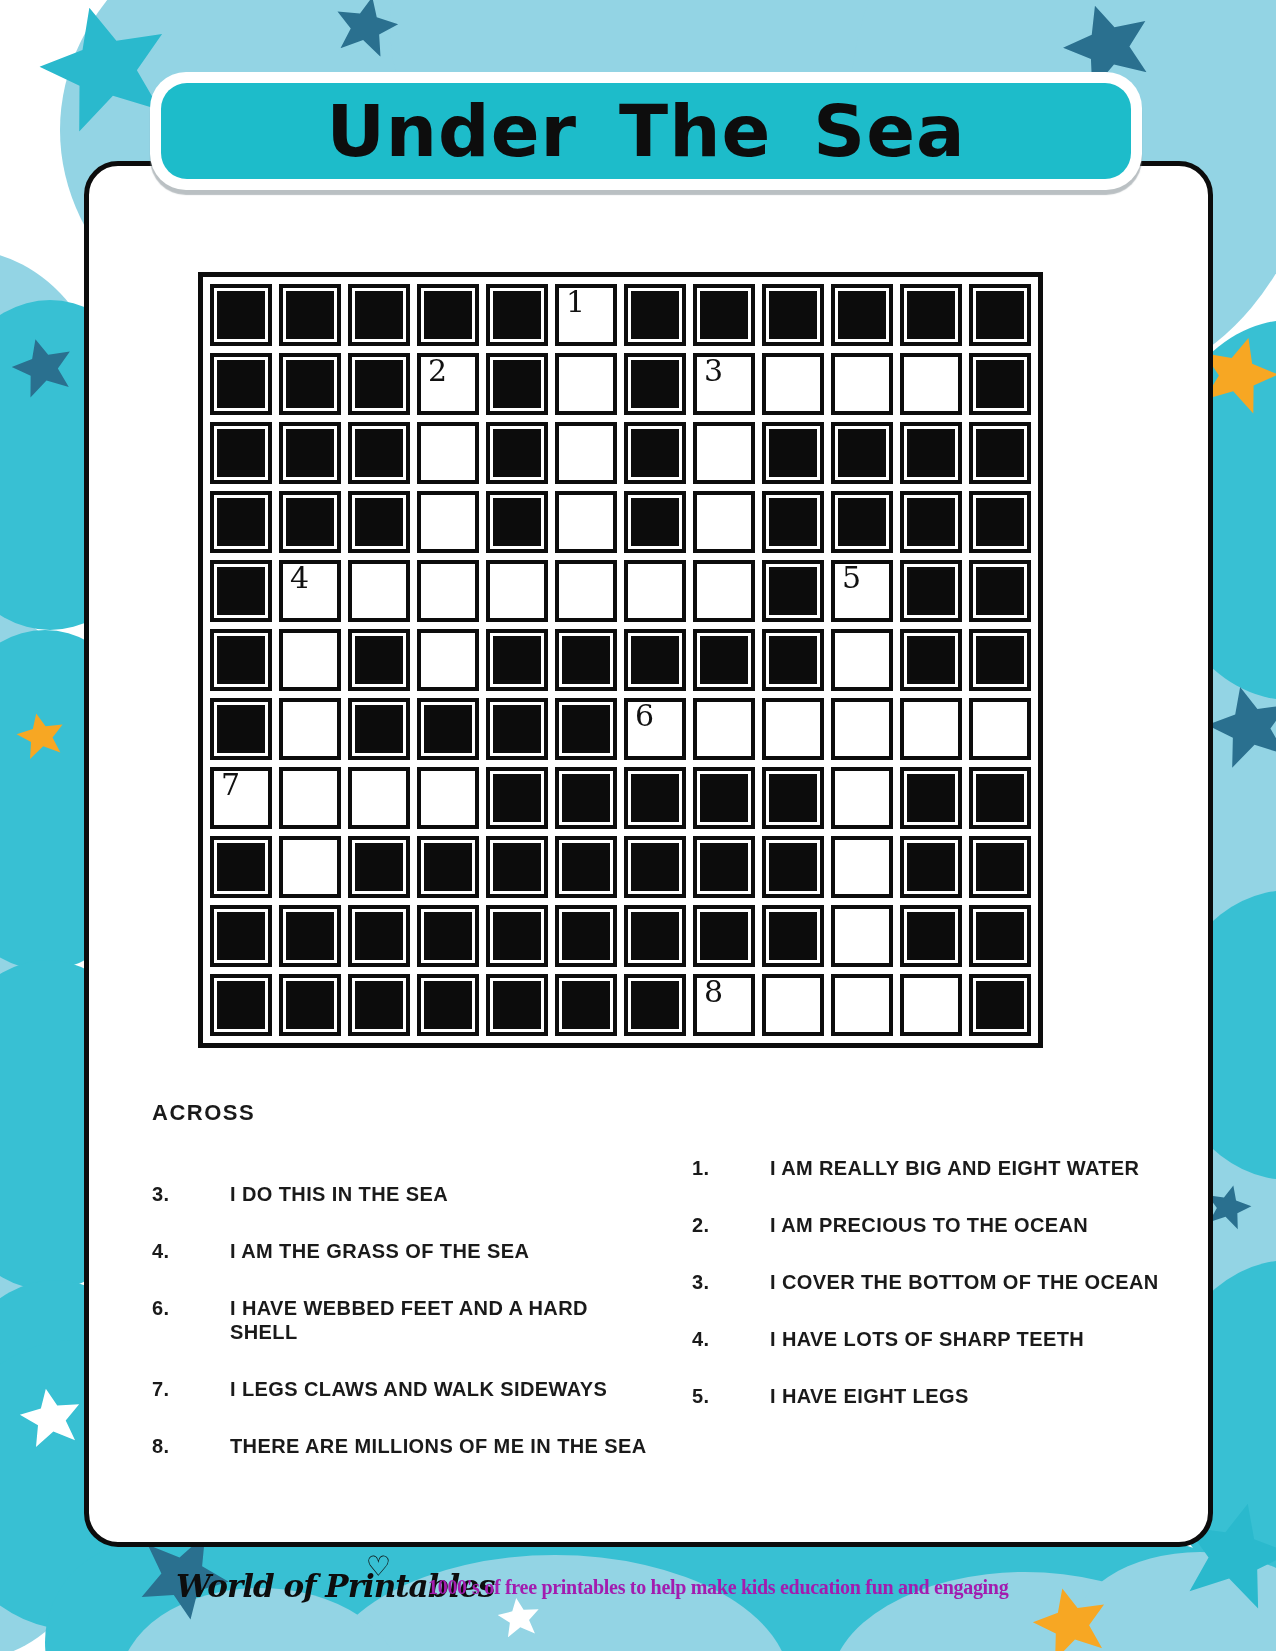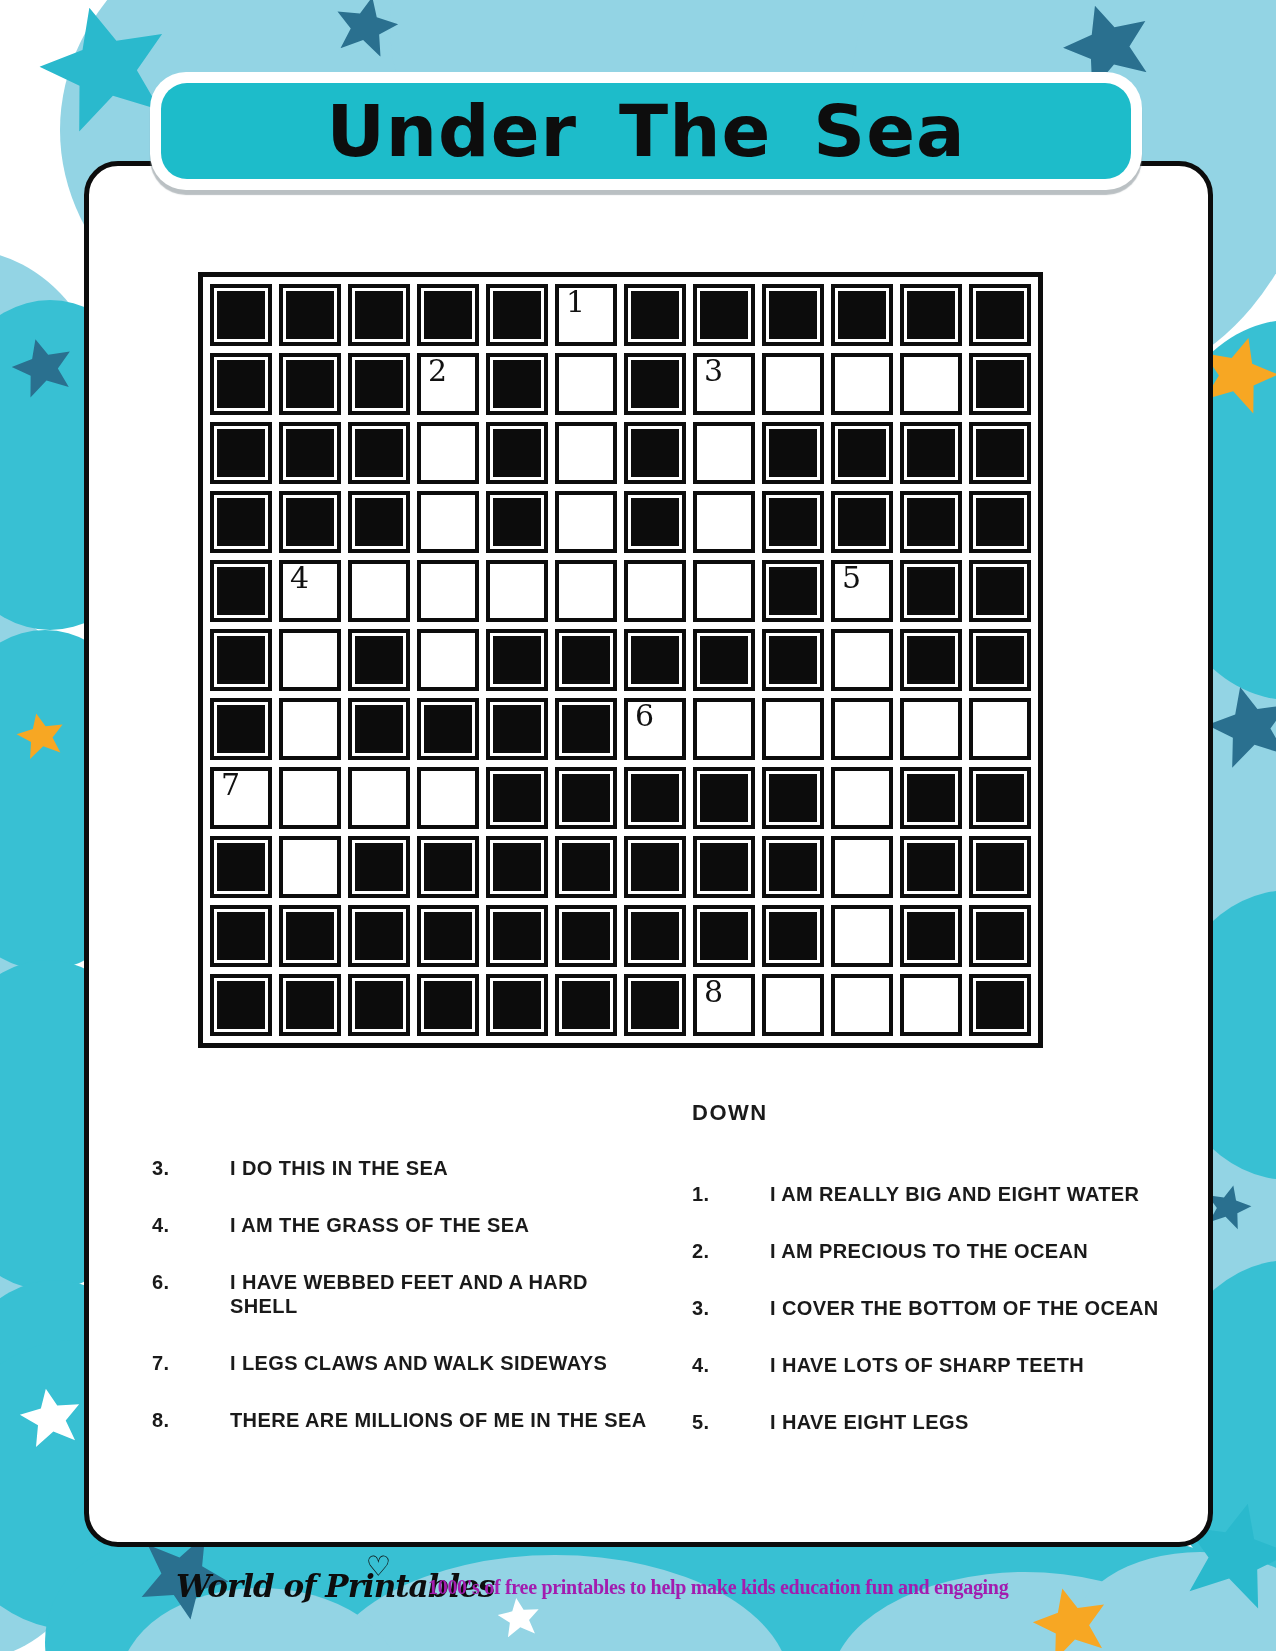--- a/index.html
+++ b/index.html
@@ -284,20 +284,21 @@
       <div class="cell w">
         <span class="num">8</span>
       </div>
       <div class="cell w"></div>
       <div class="cell w"></div>
       <div class="cell w"></div>
       <div class="cell b"></div>
     </div>
 
   <section class="clues across">
+    <h2>ACROSS</h2>
     <ul id="across-list">
         <li>
           <span class="cnum">3.</span>
           <span class="ctxt">I DO THIS IN THE SEA</span>
         </li>
         <li>
           <span class="cnum">4.</span>
           <span class="ctxt">I AM THE GRASS OF THE SEA</span>
         </li>
         <li>
@@ -309,21 +310,20 @@
           <span class="ctxt">I LEGS CLAWS AND WALK SIDEWAYS</span>
         </li>
         <li>
           <span class="cnum">8.</span>
           <span class="ctxt">THERE ARE MILLIONS OF ME IN THE SEA</span>
         </li>
       </ul>
   </section>
 
   <section class="clues down">
-    <h2>DOWN</h2>
     <ul id="down-list">
         <li>
           <span class="cnum">1.</span>
           <span class="ctxt">I AM REALLY BIG AND EIGHT WATER</span>
         </li>
         <li>
           <span class="cnum">2.</span>
           <span class="ctxt">I AM PRECIOUS TO THE OCEAN</span>
         </li>
         <li>

